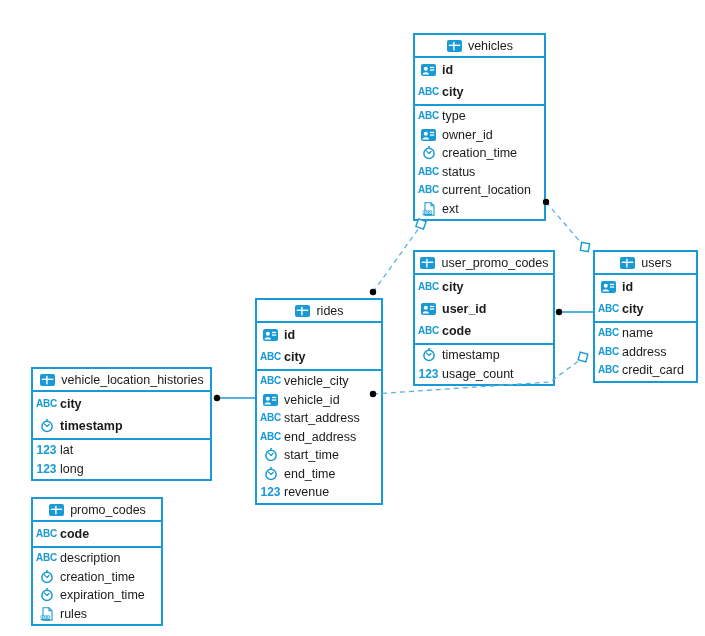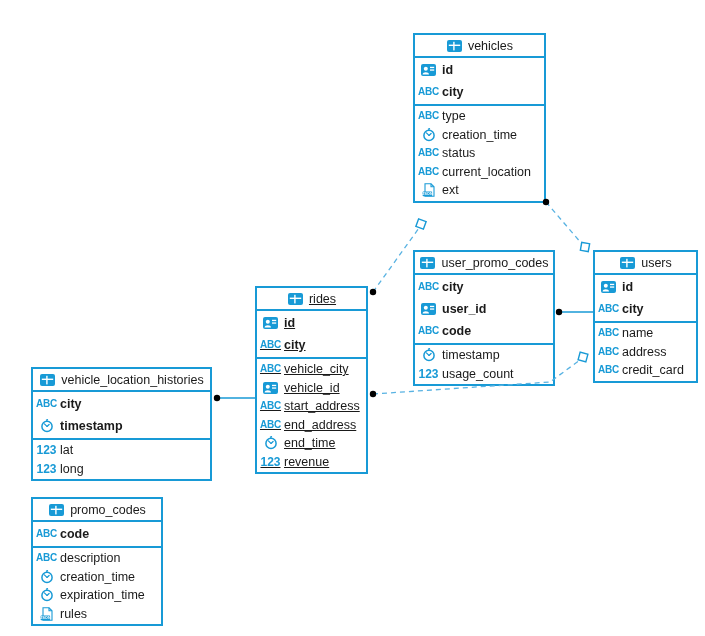--- a/index.html
+++ b/index.html
@@ -95,20 +95,32 @@
       </div>
       <div class="section body-section">
         <div class="row">
           <span class="icon">
             <span class="ticon">ABC</span>
           </span>
           <span>type</span>
         </div>
         <div class="row">
           <span class="icon">
+            <svg width="15" height="12" viewBox="0 0 15 12">
+              <rect x="0" y="0" width="15" height="12" rx="2" fill="#189ad6"></rect>
+              <circle cx="4.8" cy="4.7" r="2" fill="#fff"></circle>
+              <path d="M1.6 10.6 C1.6 7.6 8 7.6 8 10.6 Z" fill="#fff"></path>
+              <rect x="9" y="2.8" width="4.2" height="1.3" fill="#fff"></rect>
+              <rect x="9" y="5.4" width="4.2" height="1.3" fill="#fff"></rect>
+            </svg>
+          </span>
+          <span>owner_id</span>
+        </div>
+        <div class="row">
+          <span class="icon">
             <svg width="14" height="14" viewBox="0 0 14 14">
               <circle cx="7" cy="7.4" r="5.1" fill="none" stroke="#189ad6" stroke-width="1.5"></circle>
               <path d="M7 7.4 L4.4 4.9" stroke="#189ad6" stroke-width="1.3" stroke-linecap="round"></path>
               <path d="M7 7.4 L9.1 5.5" stroke="#189ad6" stroke-width="1.3" stroke-linecap="round"></path>
               <rect x="5.9" y="0.2" width="2.2" height="1.5" rx="0.5" fill="#189ad6" transform="rotate(-18 7 1)"></rect>
             </svg>
           </span>
           <span>creation_time</span>
         </div>
         <div class="row">
@@ -238,21 +250,21 @@
           <span>address</span>
         </div>
         <div class="row">
           <span class="icon">
             <span class="ticon">ABC</span>
           </span>
           <span>credit_card</span>
         </div>
       </div>
     </div>
-  <div class="erd-table" style="left:255px;top:286px;width:113px;text-decoration:underline;">
+  <div class="erd-table" style="left:255px;top:298px;width:128px;">
       <div class="thead">
         <span class="icon">
           <svg width="15" height="12" viewBox="0 0 15 12">
             <rect x="0" y="0" width="15" height="12" rx="2" fill="#189ad6"></rect>
             <rect x="1.8" y="4.6" width="11.4" height="1.4" fill="#fff"></rect>
             <rect x="6.2" y="1.8" width="1.4" height="8.6" fill="#fff"></rect>
           </svg>
         </span>
         <span>rides</span>
       </div>
@@ -299,20 +311,31 @@
           <span class="icon">
             <span class="ticon">ABC</span>
           </span>
           <span>start_address</span>
         </div>
         <div class="row">
           <span class="icon">
             <span class="ticon">ABC</span>
           </span>
           <span>end_address</span>
+        </div>
+        <div class="row">
+          <span class="icon">
+            <svg width="14" height="14" viewBox="0 0 14 14">
+              <circle cx="7" cy="7.4" r="5.1" fill="none" stroke="#189ad6" stroke-width="1.5"></circle>
+              <path d="M7 7.4 L4.4 4.9" stroke="#189ad6" stroke-width="1.3" stroke-linecap="round"></path>
+              <path d="M7 7.4 L9.1 5.5" stroke="#189ad6" stroke-width="1.3" stroke-linecap="round"></path>
+              <rect x="5.9" y="0.2" width="2.2" height="1.5" rx="0.5" fill="#189ad6" transform="rotate(-18 7 1)"></rect>
+            </svg>
+          </span>
+          <span>start_time</span>
         </div>
         <div class="row">
           <span class="icon">
             <svg width="14" height="14" viewBox="0 0 14 14">
               <circle cx="7" cy="7.4" r="5.1" fill="none" stroke="#189ad6" stroke-width="1.5"></circle>
               <path d="M7 7.4 L4.4 4.9" stroke="#189ad6" stroke-width="1.3" stroke-linecap="round"></path>
               <path d="M7 7.4 L9.1 5.5" stroke="#189ad6" stroke-width="1.3" stroke-linecap="round"></path>
               <rect x="5.9" y="0.2" width="2.2" height="1.5" rx="0.5" fill="#189ad6" transform="rotate(-18 7 1)"></rect>
             </svg>
           </span>

